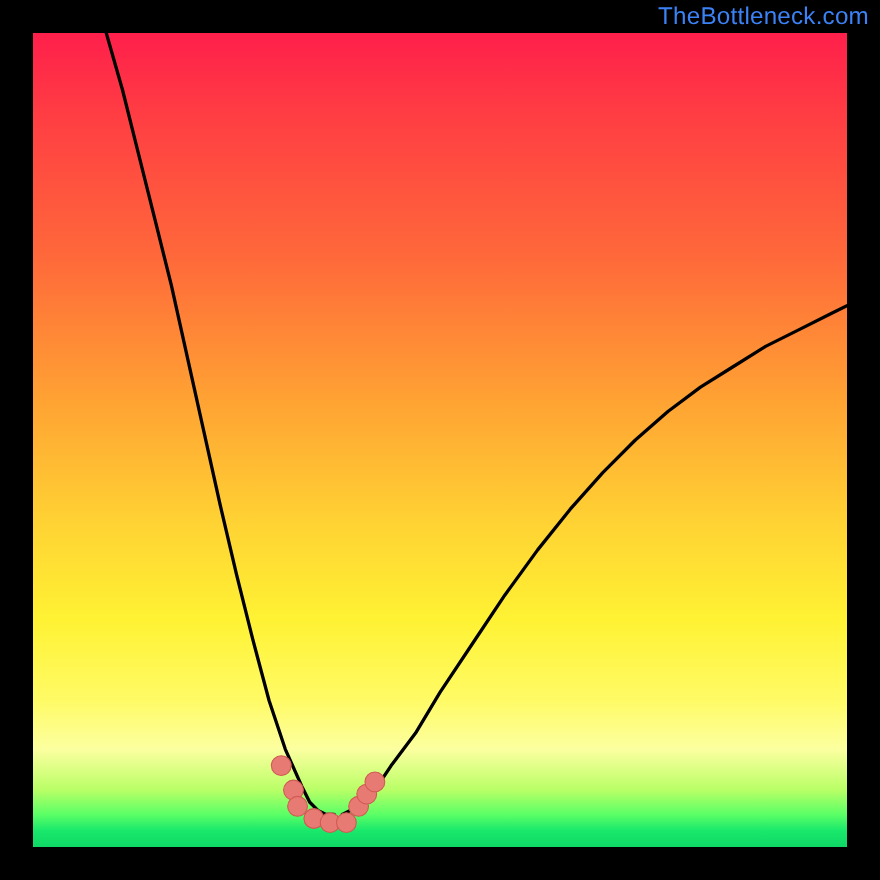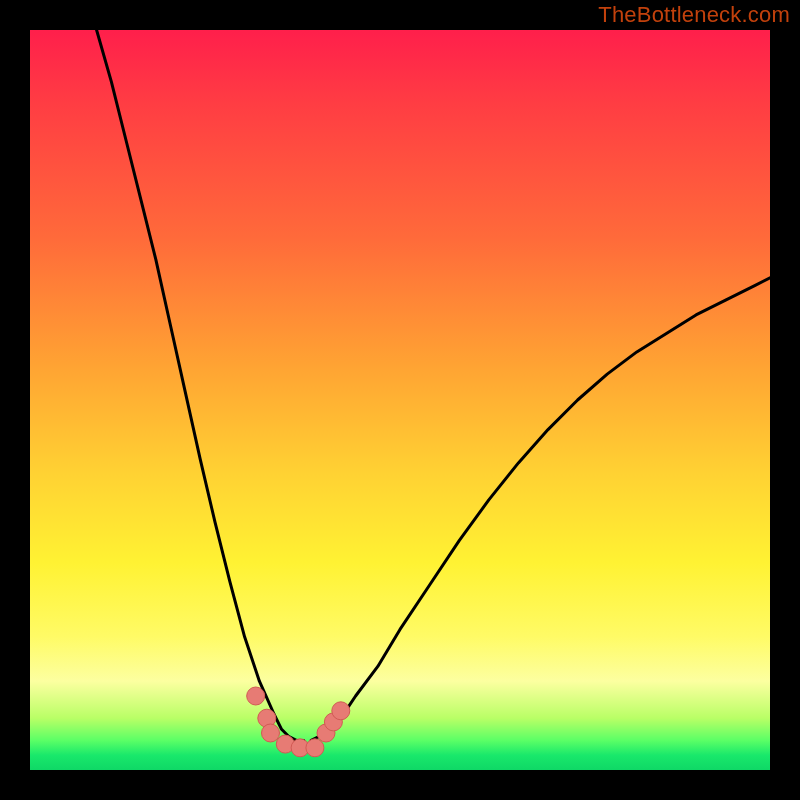--- a/index.html
+++ b/index.html
@@ -14,21 +14,21 @@
   .outer {
     position: relative;
     width: 800px;
     height: 800px;
     background: #000;
   }
   .watermark {
     position: absolute;
     top: 2px;
     right: 10px;
-    color: #c2410c;
+    color: #3b82f6;
     font-size: 22px;
     font-weight: 500;
     letter-spacing: 0.2px;
     z-index: 5;
   }
   .plot {
     position: absolute;
     left: 30px;
     top: 30px;
     width: 740px;

